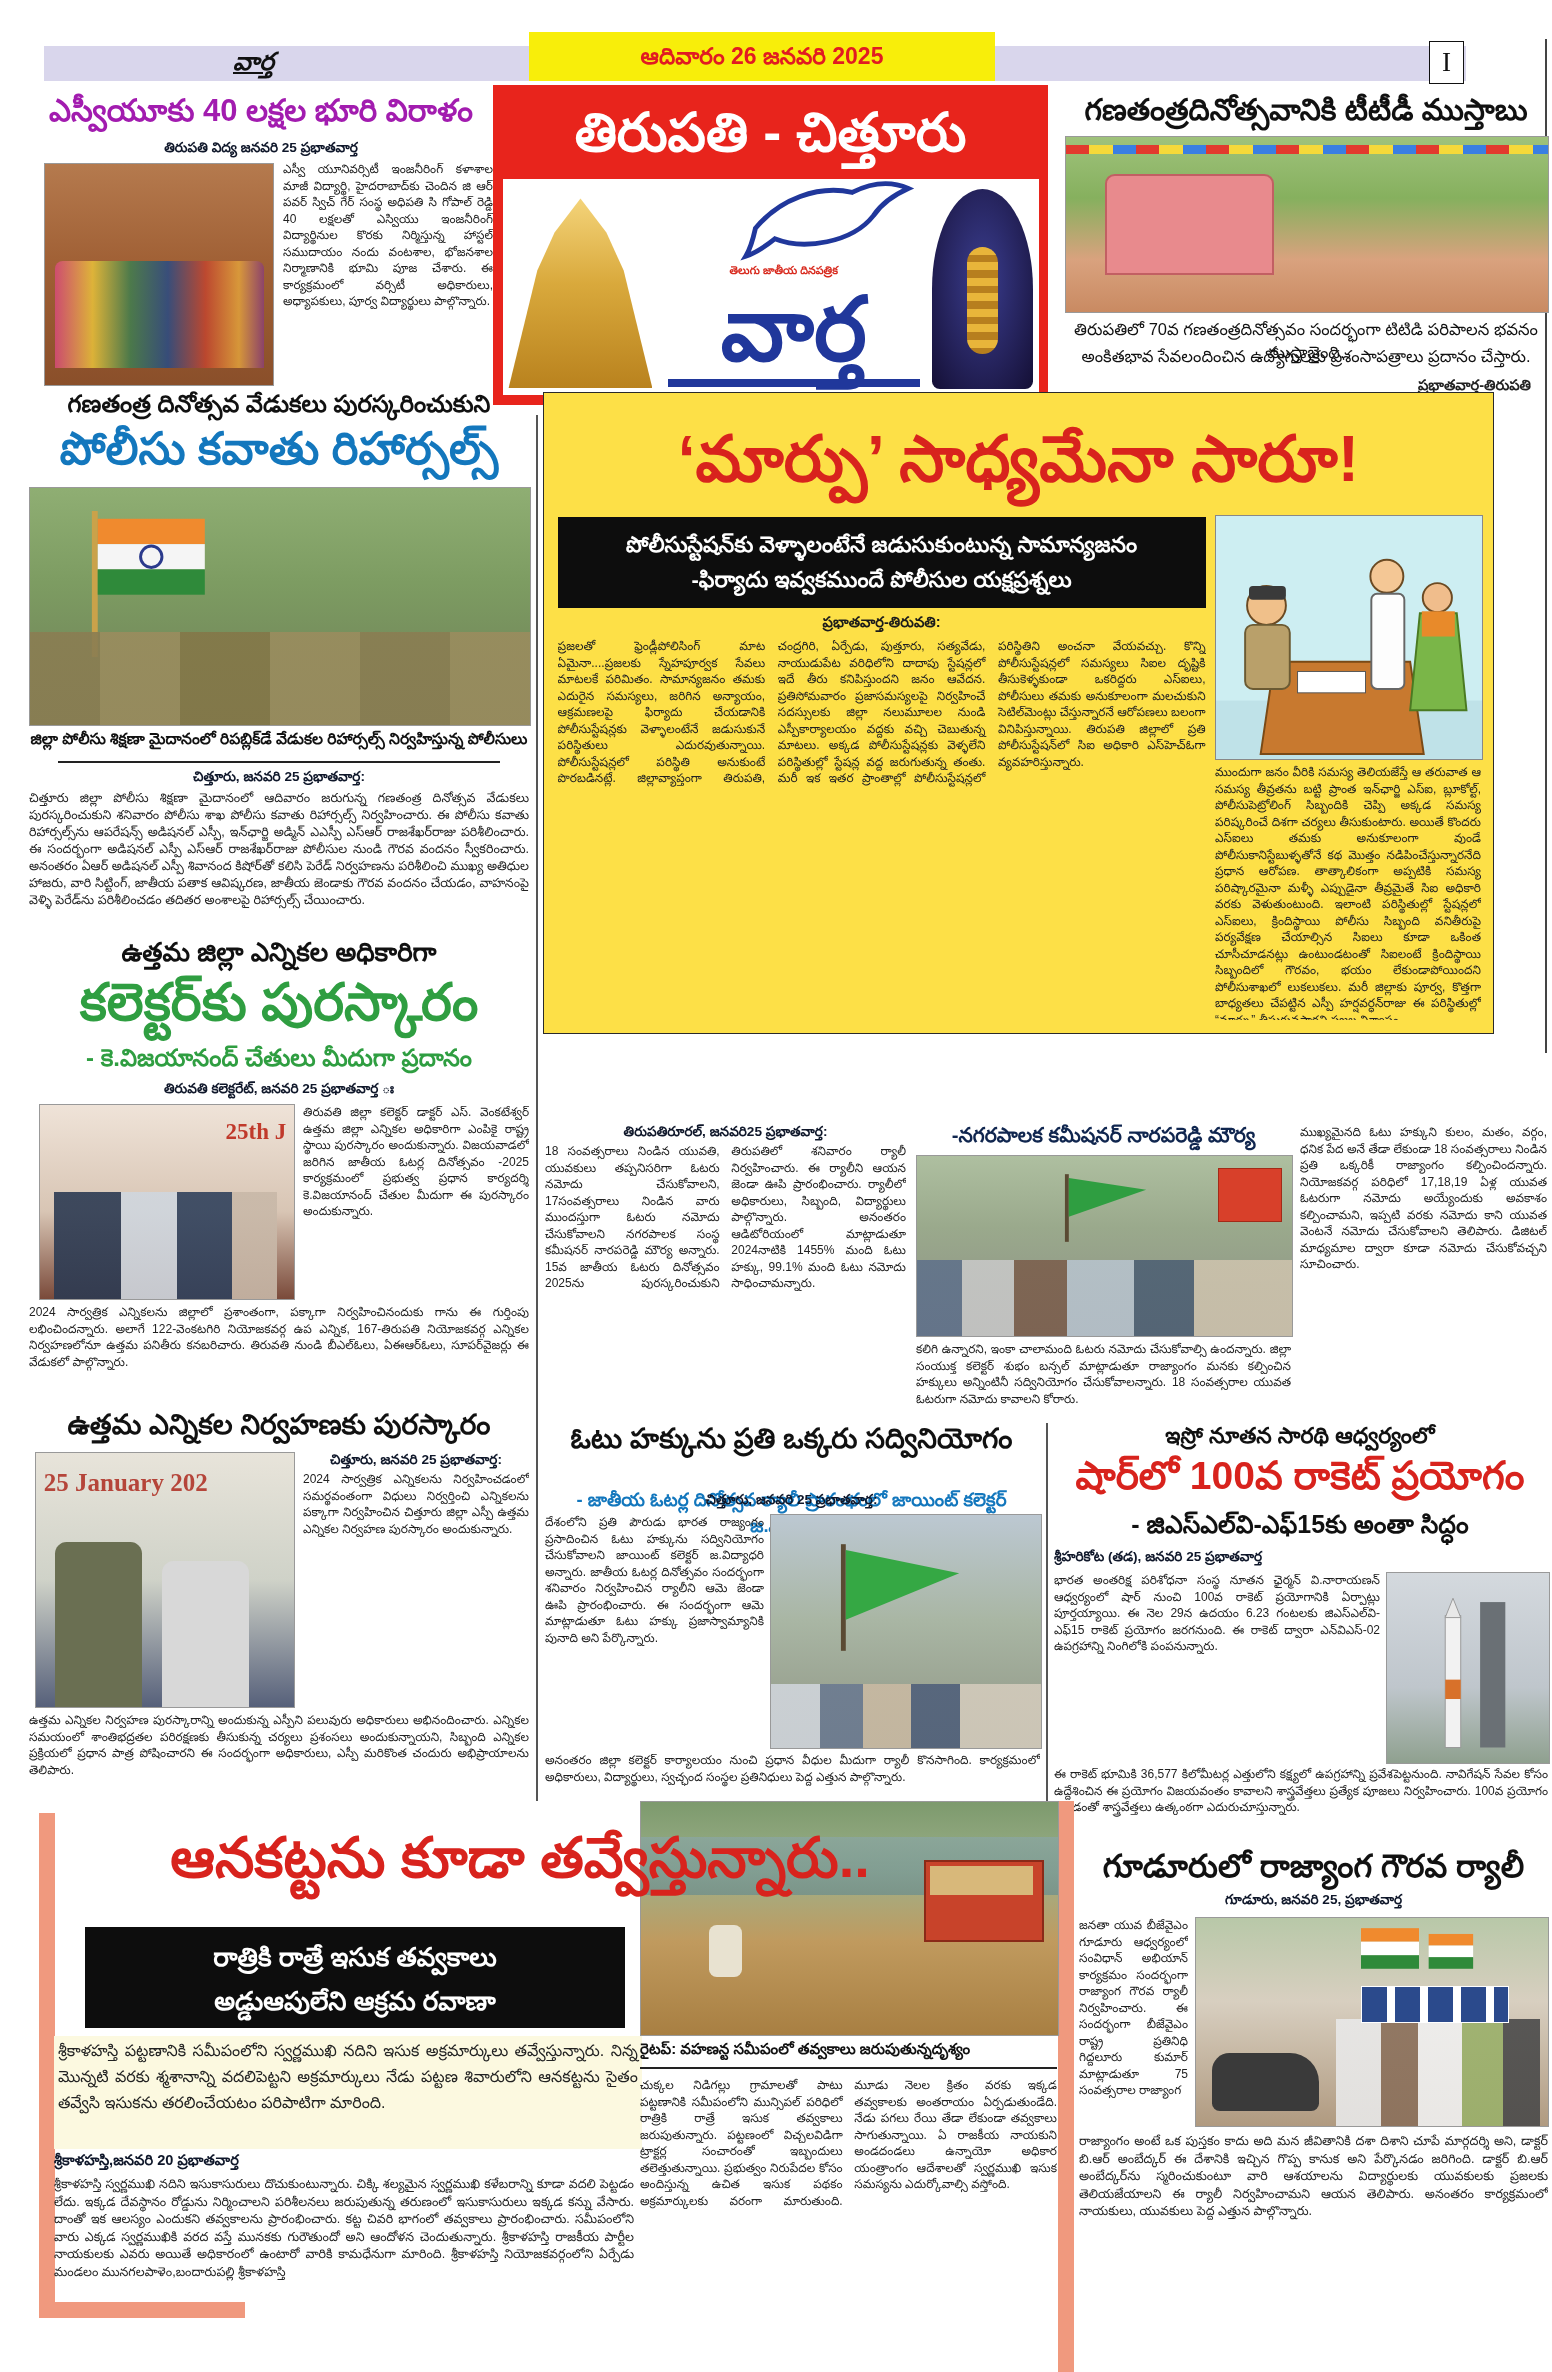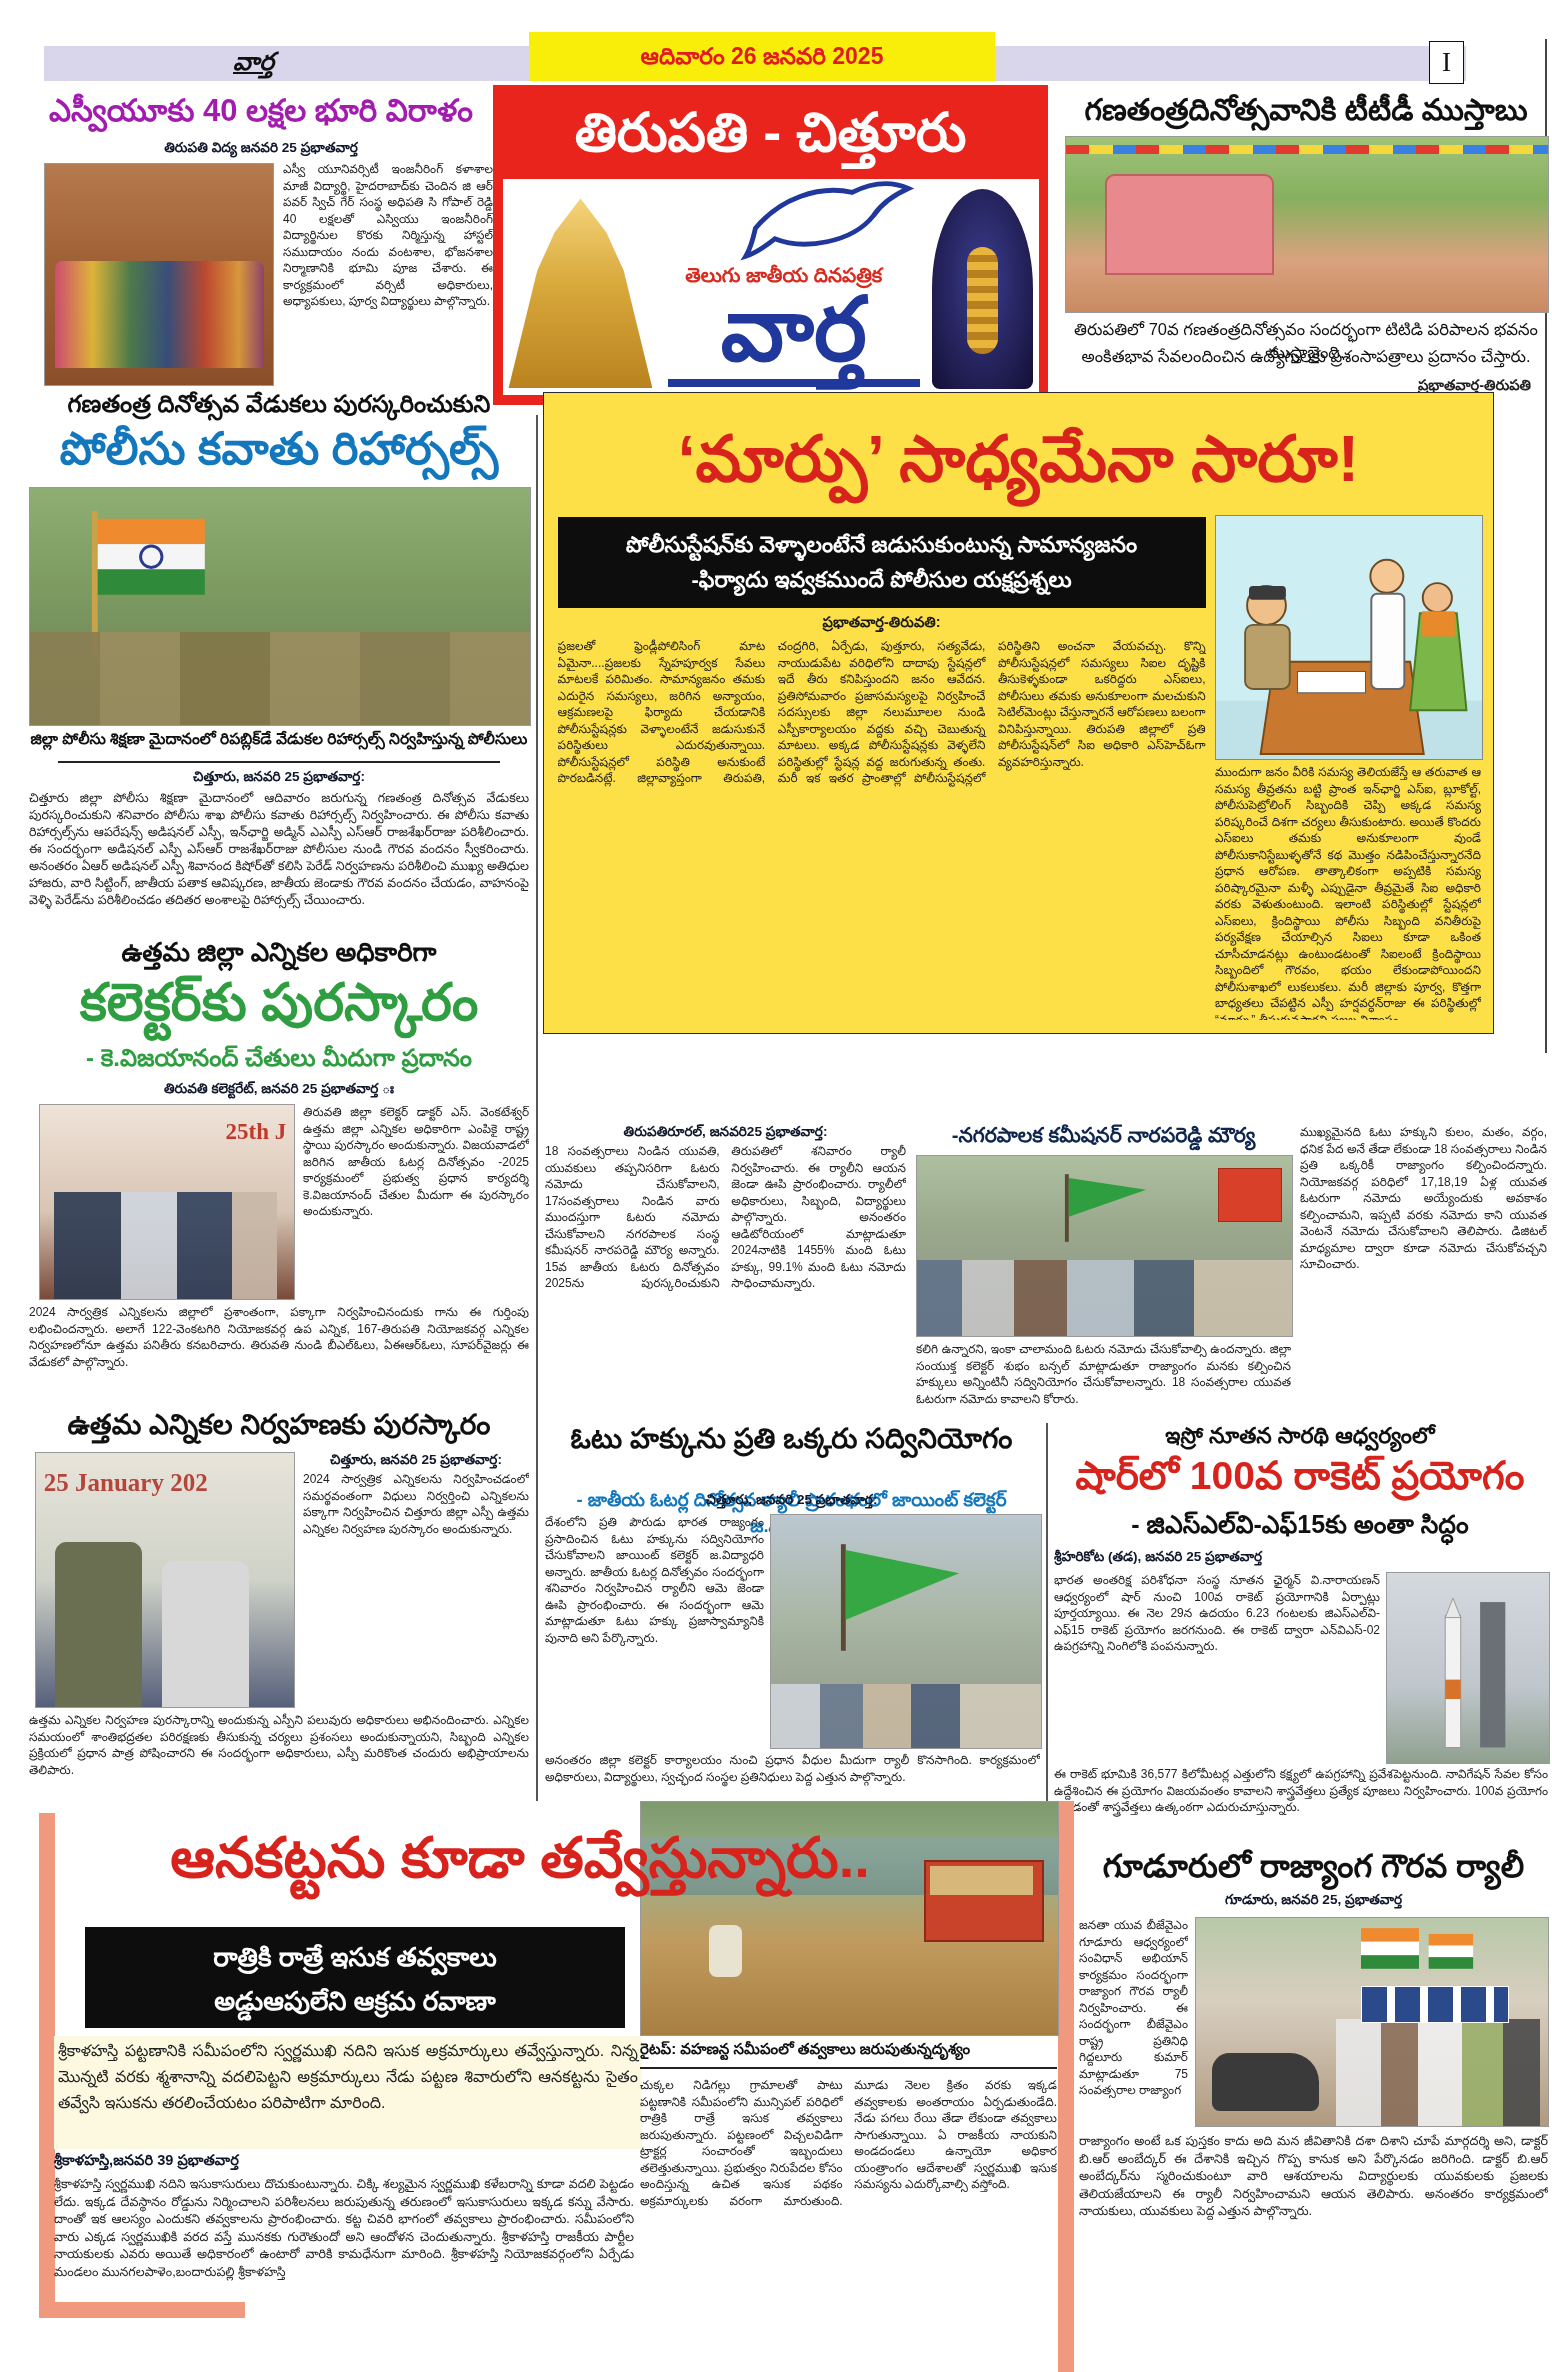--- a/index.html
+++ b/index.html
@@ -36,21 +36,21 @@
   </div>
   <div class="abs just body-txt" style="left:283px;top:161px;width:210px;height:225px;">ఎస్వీ యూనివర్సిటీ ఇంజనీరింగ్ కళాశాల మాజీ విద్యార్థి, హైదరాబాద్‌కు చెందిన జి ఆర్ పవర్ స్విచ్ గేర్ సంస్థ అధిపతి సి గోపాల్ రెడ్డి 40 లక్షలతో ఎస్వియు ఇంజనీరింగ్ విద్యార్థినుల కొరకు నిర్మిస్తున్న హాస్టల్ సముదాయం నందు వంటశాల, భోజనశాల నిర్మాణానికి భూమి పూజ చేశారు. ఈ కార్యక్రమంలో వర్సిటీ అధికారులు, అధ్యాపకులు, పూర్వ విద్యార్థులు పాల్గొన్నారు.</div>
 
   <div class="abs" style="left:493px;top:85px;width:555px;height:320px;background:#e8241c;">
     <div class="ctr" style="position:absolute;left:0;top:5.8px;width:100%;height:82px;line-height:82px;color:#fff;font-weight:bold;font-size:54px;">తిరుపతి - చిత్తూరు</div>
     <div style="position:absolute;left:9.7px;top:94px;width:536px;height:216px;background:#fff;">
       <div style="position:absolute;left:5.8px;top:19.4px;width:144px;height:190px;background:linear-gradient(180deg,#f4d47a 0%,#d9a93c 45%,#b9821e 100%);clip-path:polygon(50% 0,68% 18%,80% 38%,100% 100%,0 100%,20% 38%,32% 18%);"></div>
       <svg style="position:absolute;left:233px;top:-3.9px;width:184px;height:89px;" viewBox="0 0 190 92">
         <path d="M20 55 C45 25,85 10,120 18 C140 8,160 6,178 14 C160 22,150 30,142 42 C120 70,70 78,40 66 C30 74,22 80,10 84 C16 74,18 64,20 55 Z" fill="#fff" stroke="#20379b" stroke-width="5"></path>
       </svg>
-      <div class="ctr" style="position:absolute;left:155px;top:85px;width:252px;height:21.3px;color:#d82a1e;font-weight:bold;font-size:20px;">తెలుగు జాతీయ దినపత్రిక</div>
+      <div class="ctr" style="position:absolute;left:155px;top:85px;width:252px;height:21.3px;color:#d82a1e;font-weight:bold;font-size:11px;">తెలుగు జాతీయ దినపత్రిక</div>
       <div class="ctr" style="position:absolute;left:155px;top:97px;width:272px;height:107px;line-height:107px;color:#20379b;font-weight:bold;font-size:89px;">వార్త</div>
       <div style="position:absolute;left:165px;top:200px;width:252px;height:7.8px;background:#20379b;"></div>
       <div style="position:absolute;left:429px;top:9.7px;width:101px;height:200px;background:radial-gradient(ellipse at 50% 45%,#3a3d8f 0%,#26245e 55%,#140f35 100%);border-radius:50% 50% 7.8px 7.8px;">
         <div style="position:absolute;left:35px;top:58px;width:31px;height:107px;background:repeating-linear-gradient(180deg,#e8b53a 0 7.8px,#b77f1e 7.8px 15.5px);border-radius:15.5px;"></div>
       </div>
     </div>
   </div>
 
   <div class="abs ctr" style="left:1065px;top:93px;width:482px;height:39px;font-size:30px;font-weight:bold;color:#111;">గణతంత్రదినోత్సవానికి టీటీడీ ముస్తాబు</div>
   <div class="abs photo" style="left:1065px;top:136px;width:482px;height:175px;background:linear-gradient(180deg,#9fc27b 0%,#86b05e 35%,#d9a27e 70%,#c98a62 100%);">
@@ -186,21 +186,21 @@
     <div style="position:absolute;right:13.6px;top:58px;width:116px;height:78px;background:#c8432a;border:2.9px solid #8a2a18;">
       <div style="position:absolute;left:3.9px;top:3.9px;width:103px;height:29px;background:#d8b87a;"></div>
     </div>
   </div>
   <div class="abs ctr" style="left:54px;top:1813px;width:932px;height:89px;font-size:56px;font-weight:bold;color:#d8231d;line-height:89px;">ఆనకట్టను కూడా తవ్వేస్తున్నారు..</div>
   <div class="blackbox abs" style="left:85px;top:1927px;width:540px;height:101px;font-size:26px;">
     <div style="padding-top:7.8px;line-height:45px;">రాత్రికి రాత్రే ఇసుక తవ్వకాలు</div>
     <div style="line-height:43px;">అడ్డుఆపులేని ఆక్రమ రవాణా</div>
   </div>
   <div class="abs just" style="left:54px;top:2036px;width:580px;height:109px;background:#fcf9e0;font-size:16px;line-height:26px;color:#222;padding:1.9px 3.9px;">శ్రీకాళహస్తి పట్టణానికి సమీపంలోని స్వర్ణముఖి నదిని ఇసుక అక్రమార్కులు తవ్వేస్తున్నారు. నిన్న మొన్నటి వరకు శ్మశానాన్ని వదలిపెట్టని అక్రమార్కులు నేడు పట్టణ శివారులోని ఆనకట్టను సైతం తవ్వేసి ఇసుకను తరలించేయటం పరిపాటిగా మారింది.</div>
-  <div class="abs dateline" style="left:54px;top:2152px;width:388px;height:21.3px;font-size:14.6px;">శ్రీకాళహస్తి,జనవరి 39 ప్రభాతవార్త</div>
+  <div class="abs dateline" style="left:54px;top:2152px;width:388px;height:21.3px;font-size:14.6px;">శ్రీకాళహస్తి,జనవరి 20 ప్రభాతవార్త</div>
   <div class="abs just body-txt" style="left:54px;top:2176px;width:580px;height:190px;font-size:12.6px;line-height:17.5px;">శ్రీకాళహస్తి స్వర్ణముఖి నదిని ఇసుకాసురులు దొచుకుంటున్నారు. చిక్కి శల్యమైన స్వర్ణముఖి కళేబరాన్ని కూడా వదలి పెట్టడం లేదు. ఇక్కడ దేవస్థానం రోడ్డును నిర్మించాలని పరిశీలనలు జరుపుతున్న తరుణంలో ఇసుకాసురులు ఇక్కడ కన్ను వేసారు. దాంతో ఇక ఆలస్యం ఎందుకని తవ్వకాలను ప్రారంభించారు. కట్ట చివరి భాగంలో తవ్వకాలు ప్రారంభించారు. సమీపంలోని వారు ఎక్కడ స్వర్ణముఖికి వరద వస్తే మునకకు గురౌతుందో అని ఆందోళన చెందుతున్నారు. శ్రీకాళహస్తి రాజకీయ పార్టీల నాయకులకు ఎవరు అయితే అధికారంలో ఉంటారో వారికి కామధేనుగా మారింది. శ్రీకాళహస్తి నియోజకవర్గంలోని ఏర్పేడు మండలం మునగలపాళెం,బందారుపల్లి శ్రీకాళహస్తి</div>
 
   <div class="abs cap" style="left:640px;top:2040px;width:417px;height:25px;font-size:15px;">రైటప్: వహణన్ట సమీపంలో తవ్వకాలు జరుపుతున్నదృశ్యం</div>
   <div class="abs rule" style="left:640px;top:2067px;width:417px;height:1.9px;"></div>
   <div class="abs just body-txt cols2" style="left:640px;top:2077px;width:417px;height:291px;">చుక్కల నిడిగల్లు గ్రామాలతో పాటు పట్టణానికి సమీపంలోని మున్సిపల్ పరిధిలో రాత్రికి రాత్రే ఇసుక తవ్వకాలు జరుపుతున్నారు. పట్టణంలో విచ్చలవిడిగా ట్రాక్టర్ల సంచారంతో ఇబ్బందులు తలెత్తుతున్నాయి. ప్రభుత్వం నిరుపేదల కోసం అందిస్తున్న ఉచిత ఇసుక పథకం అక్రమార్కులకు వరంగా మారుతుంది. మూడు నెలల క్రితం వరకు ఇక్కడ తవ్వకాలకు అంతరాయం ఏర్పడుతుండేది. నేడు పగలు రేయి తేడా లేకుండా తవ్వకాలు సాగుతున్నాయి. ఏ రాజకీయ నాయకుని అండదండలు ఉన్నాయో అధికార యంత్రాంగం ఆదేశాలతో స్వర్ణముఖి ఇసుక సమస్యను ఎదుర్కోవాల్సి వస్తోంది.</div>
 
   <div class="abs ctr" style="left:1079px;top:1848px;width:469px;height:41px;font-size:32px;font-weight:bold;color:#111;">గూడూరులో రాజ్యాంగ గౌరవ ర్యాలీ</div>
   <div class="abs ctr dateline" style="left:1079px;top:1892px;width:469px;height:21.3px;">గూడూరు, జనవరి 25, ప్రభాతవార్త</div>
   <div class="abs just body-txt" style="left:1079px;top:1917px;width:109px;height:210px;">జనతా యువ బీజేవైఎం గూడూరు ఆధ్వర్యంలో సంవిధాన్ అభియాన్ కార్యక్రమం సందర్భంగా రాజ్యాంగ గౌరవ ర్యాలీ నిర్వహించారు. ఈ సందర్భంగా బీజేవైఎం రాష్ట్ర ప్రతినిధి గిద్దలూరు కుమార్ మాట్లాడుతూ 75 సంవత్సరాల రాజ్యాంగ</div>
   <div class="abs photo" style="left:1195px;top:1917px;width:352px;height:208px;background:linear-gradient(180deg,#b8c8a8 0%,#d8cfc0 40%,#b09a80 100%);">

